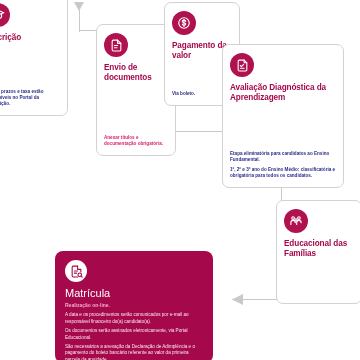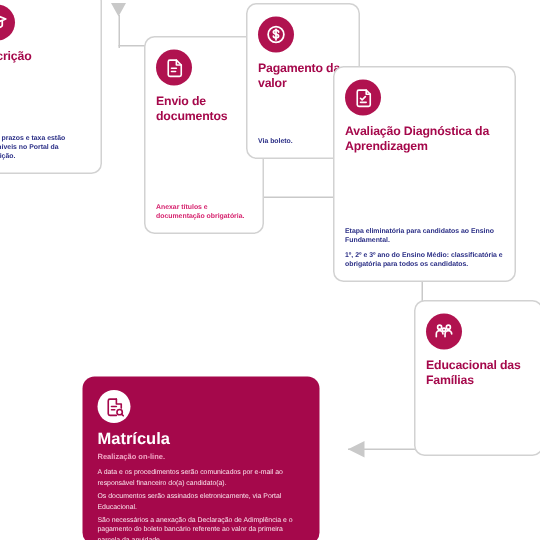--- a/index.html
+++ b/index.html
@@ -61,21 +61,21 @@
     left:55px;top:251px;width:158px;height:112px;
     background:#a5084b;
     border-radius:8px;
     box-sizing:border-box;
     padding:9px 10px 6px 10px;
     z-index:6;
     overflow:hidden;
   }
   #card-matricula .badge{background:#ffffff;width:22px;height:22px;margin-bottom:5px;}
   .m-title{
-    color:#ffffff;font-weight:bold;font-size:11px;
+    color:#ffffff;font-weight:normal;font-size:11px;
     margin:0 0 3px 0;line-height:1.1;
   }
   .m-sub{
     color:#f2a8c6;font-weight:bold;font-size:5px;
     margin:0 0 4px 0;line-height:1.2;
   }
   .m-body p{
     color:#fbe6ee;font-size:4.6px;line-height:1.45;
     margin:0 0 2.5px 0;font-weight:normal;
   }

